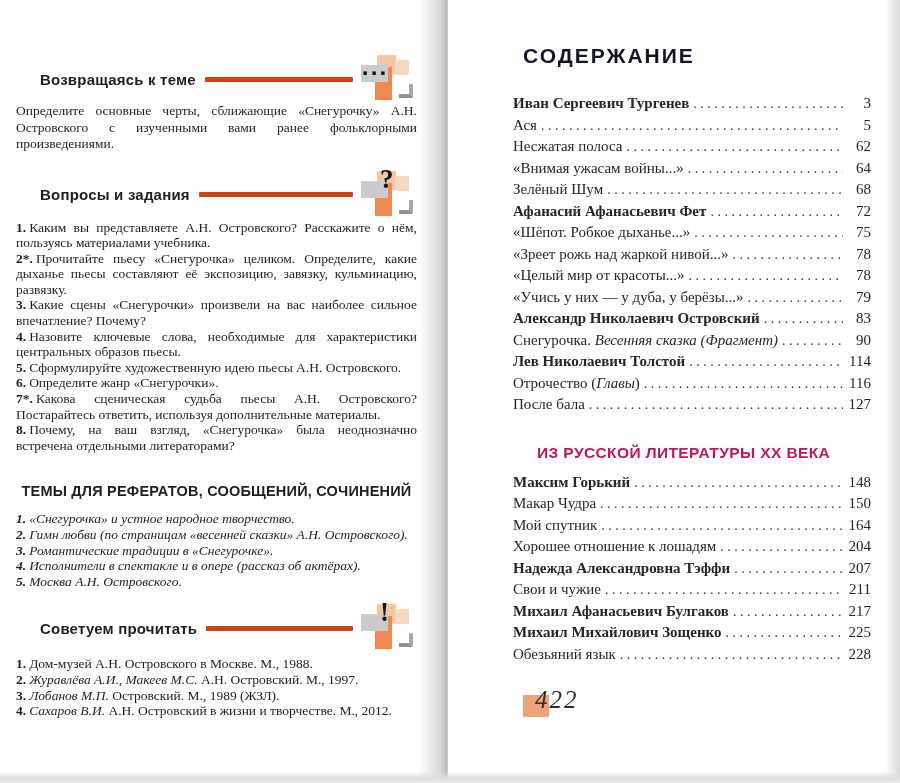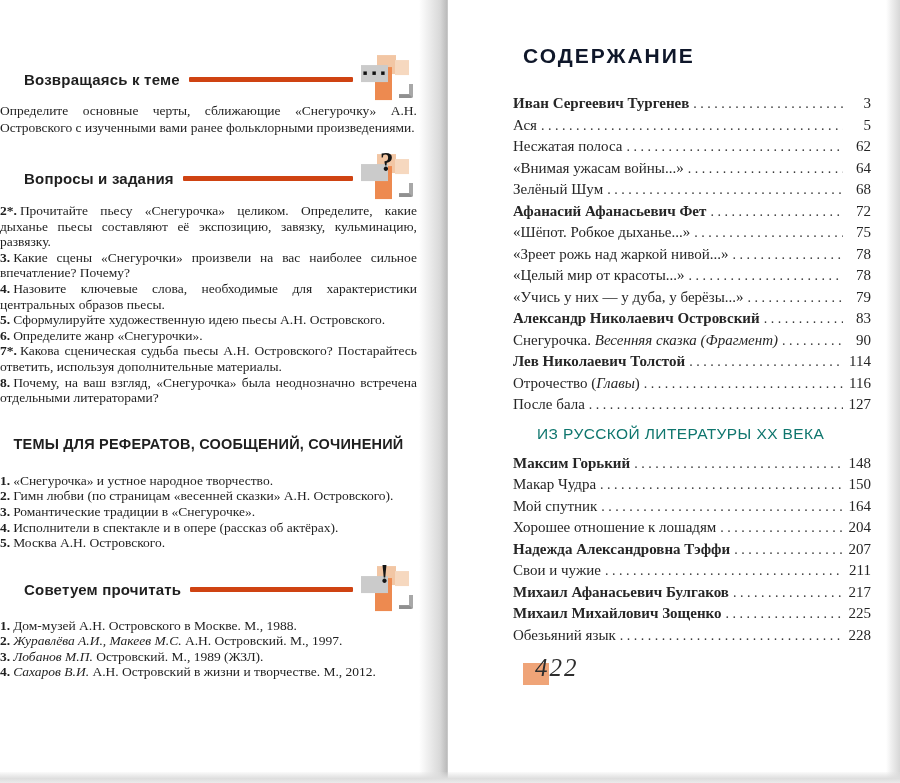--- a/index.html
+++ b/index.html
@@ -10,21 +10,21 @@
   
   .gutter-shadow{position:absolute;left:419px;top:0;width:28px;height:783px;
     background:linear-gradient(to right,rgba(190,190,190,0) 0%,rgba(170,170,170,.45) 75%,rgba(150,150,150,.65) 100%);
     border-right:1px solid #c9c9c9;}
   .right-edge{position:absolute;right:0;top:0;width:14px;height:783px;
     background:linear-gradient(to left,#d7d7d7 0%,#ececec 55%,rgba(255,255,255,0) 100%);}
   .bottom-edge{position:absolute;left:0;bottom:0;width:900px;height:11px;
     background:linear-gradient(to bottom,rgba(225,225,225,.15) 0%,#dedede 60%,#ebebeb 100%);}
   
   .page-left{position:absolute;left:0;top:0;width:447px;height:770px;
-    box-sizing:border-box;padding:64px 30px 0 0;}
+    box-sizing:border-box;padding:64px 30px 0 16px;}
   .page-right{position:absolute;left:447px;top:0;width:440px;height:770px;
     box-sizing:border-box;padding:44px 16px 0 66px;}
   
   .sec-header{position:relative;height:30px;display:flex;align-items:center;margin-right:2px;}
   .sec-title{font-family:"Liberation Sans",sans-serif;font-weight:bold;font-size:15px;
     padding-left:24px;white-space:nowrap;letter-spacing:.2px;margin-right:9px;}
   .sec-rule{flex:1;height:5px;background:#cf4312;margin-right:62px;border-radius:1px;}
   .picon{position:absolute;right:2px;top:50%;width:52px;height:46px;transform:translateY(-52%);}
   .picon div{position:absolute;}
   .pi-light1{left:16px;top:0;width:19px;height:19px;background:#f2c6a4;}
@@ -36,43 +36,43 @@
   .pi-glyph-dots{position:absolute;left:0;top:10px;width:27px;height:17px;line-height:17px;
     text-align:center;font-size:7px;letter-spacing:1px;color:#111;font-family:"DejaVu Sans",sans-serif;}
   .pi-glyph-top{position:absolute;left:19px;top:-7px;font-family:"Liberation Serif",serif;
     font-weight:bold;font-size:27px;color:#151515;}
   .para{font-size:13.5px;line-height:16.5px;text-align:justify;margin:9px 0 0 0;}
   .qlist{margin-top:10px;}
   .qlist p{margin:0;font-size:13.5px;line-height:15.6px;text-align:justify;}
   .qlist b{margin-right:3px;}
   .themes-title{font-family:"Liberation Sans",sans-serif;font-weight:bold;font-size:14.5px;
     text-align:center;margin:30px 0 0 0;letter-spacing:.2px;}
-  .tlist{margin-top:21px;}
+  .tlist{margin-top:12px;font-style:italic;}
   .tlist p{margin:0;font-size:13.5px;line-height:15.6px;}
   .tlist b{margin-right:3px;}
   .rec-header{margin-top:24px;}
   .reclist{margin-top:13px;}
   .reclist p{margin:0;font-size:13.5px;line-height:15.6px;}
   .reclist b{margin-right:3px;}
   .reclist i{font-style:italic;}
   
   .toc-main-title{font-family:Liberation Sans, sans-serif;font-weight:bold;font-size:21px;
     color:#0f172a;letter-spacing:2px;margin:0 0 0 10px;}
   .toc{margin-top:27px;}
   .toc-row{display:flex;align-items:baseline;height:21.5px;font-size:15px;color:#262626;}
   .toc-row.bold .toc-title{font-weight:bold;}
   .toc-title{white-space:nowrap;}
   .toc-title i{font-style:italic;}
   .toc-dots{flex:1;overflow:hidden;white-space:nowrap;margin:0 4px;color:#3a3a3a;font-size:14px;}
   .toc-dots::after{content:"...........................................................................";letter-spacing:3.5px;}
   .toc-page{white-space:nowrap;text-align:right;min-width:24px;}
-  .toc-sec2-title{font-family:"Liberation Sans",sans-serif;font-weight:normal;font-size:15.5px;
-    color:#0f766e;letter-spacing:.4px;margin:7px 0 0 24px;}
+  .toc-sec2-title{font-family:"Liberation Sans",sans-serif;font-weight:bold;font-size:15.5px;
+    color:#be185d;letter-spacing:.4px;margin:26px 0 0 24px;}
   .toc2{margin-top:12px;}
-  .pagefoot{position:relative;height:36px;margin-top:4px;}
+  .pagefoot{position:relative;height:36px;margin-top:17px;}
   .pagefoot .sq{position:absolute;left:10px;top:11px;width:26px;height:22px;background:#efa478;}
   .pagefoot .num{position:absolute;left:22px;top:2px;font-style:italic;font-size:25px;
     letter-spacing:2px;color:#2e2e2e;}
 </style>
 </head>
 <body>
 
 <div class="page-left">
 
   <div class="sec-header">
@@ -95,20 +95,21 @@
     <span class="picon">
       <div class="pi-light1"></div>
         <div class="pi-light2"></div>
         <div class="pi-orange"></div>
       <div class="pi-gray"></div>
         <div class="pi-corner"></div>
       <span class="pi-glyph-top">?</span>
     </span>
   </div>
   <div class="qlist">
+    <p><b>1.</b><span>Каким вы представляете А.Н. Островского? Расскажите о нём, пользуясь материалами учебника.</span></p>
     <p><b>2*.</b><span>Прочитайте пьесу «Снегурочка» целиком. Определите, какие дыханье пьесы составляют её экспозицию, завязку, кульминацию, развязку.</span></p>
     <p><b>3.</b><span>Какие сцены «Снегурочки» произвели на вас наиболее сильное впечатление? Почему?</span></p>
     <p><b>4.</b><span>Назовите ключевые слова, необходимые для характеристики центральных образов пьесы.</span></p>
     <p><b>5.</b><span>Сформулируйте художественную идею пьесы А.Н. Островского.</span></p>
     <p><b>6.</b><span>Определите жанр «Снегурочки».</span></p>
     <p><b>7*.</b><span>Какова сценическая судьба пьесы А.Н. Островского? Постарайтесь ответить, используя дополнительные материалы.</span></p>
     <p><b>8.</b><span>Почему, на ваш взгляд, «Снегурочка» была неоднозначно встречена отдельными литераторами?</span></p>
   </div>
 
   <p class="themes-title">ТЕМЫ ДЛЯ РЕФЕРАТОВ, СООБЩЕНИЙ, СОЧИНЕНИЙ</p>

